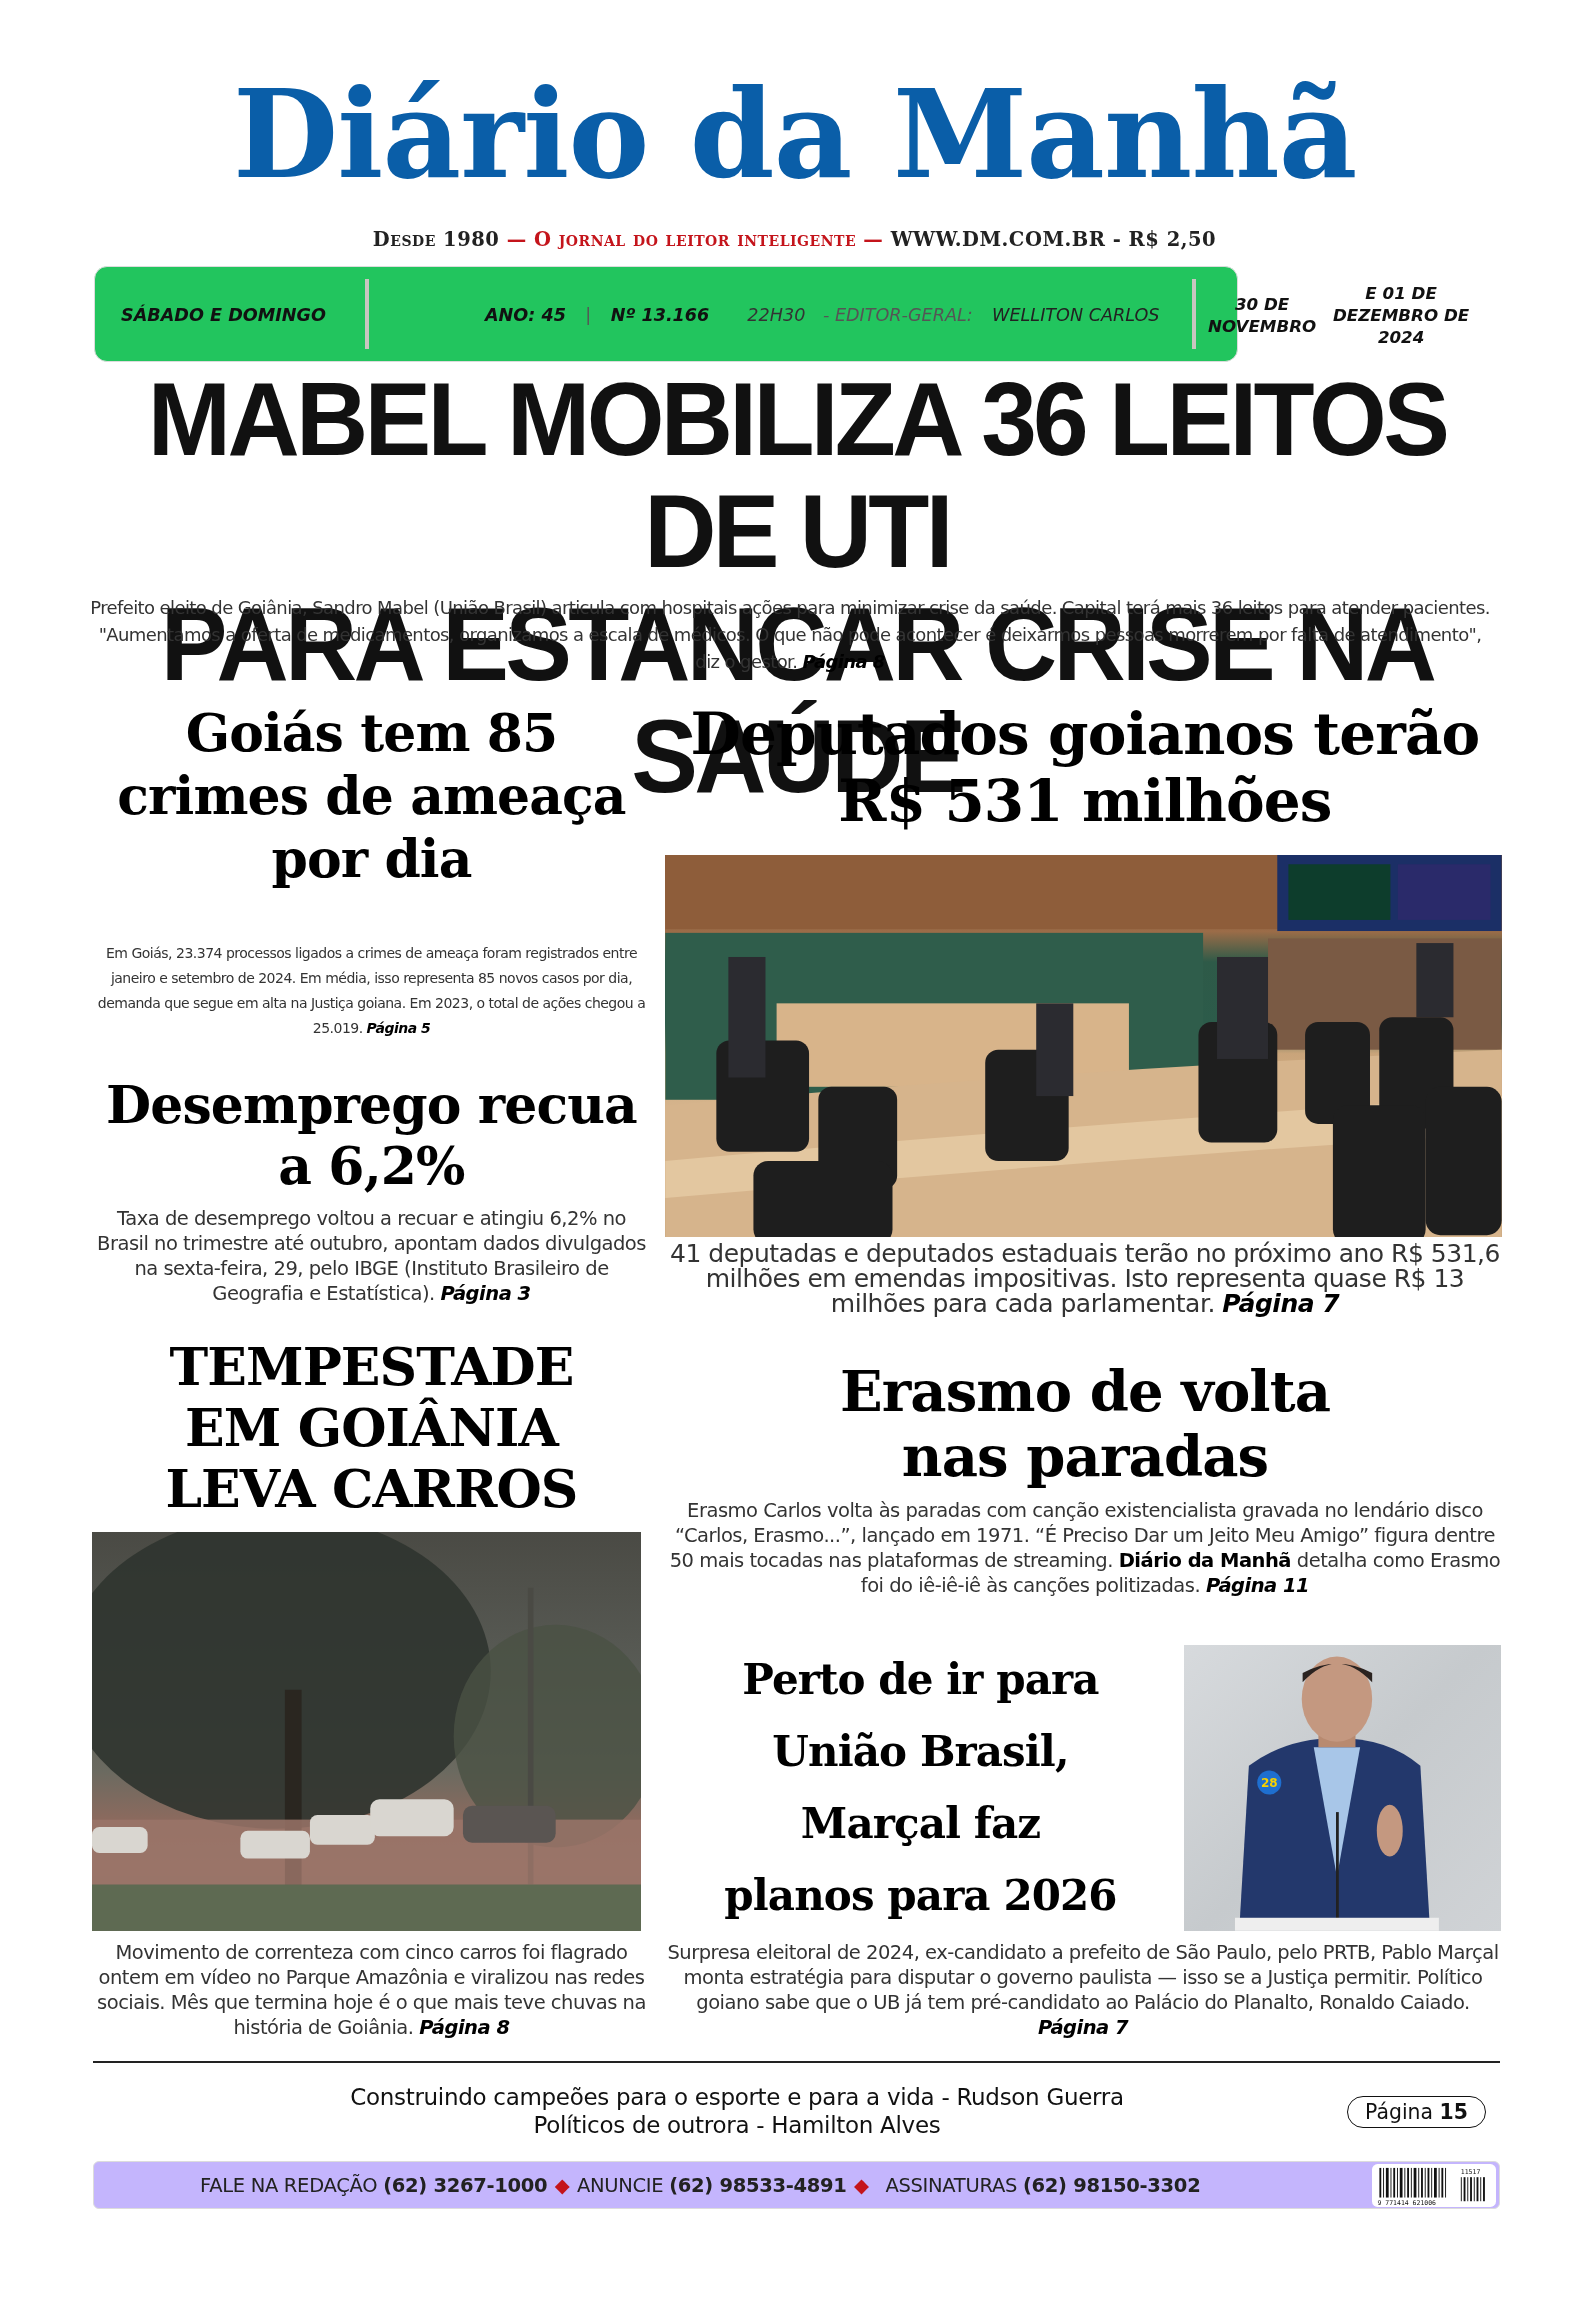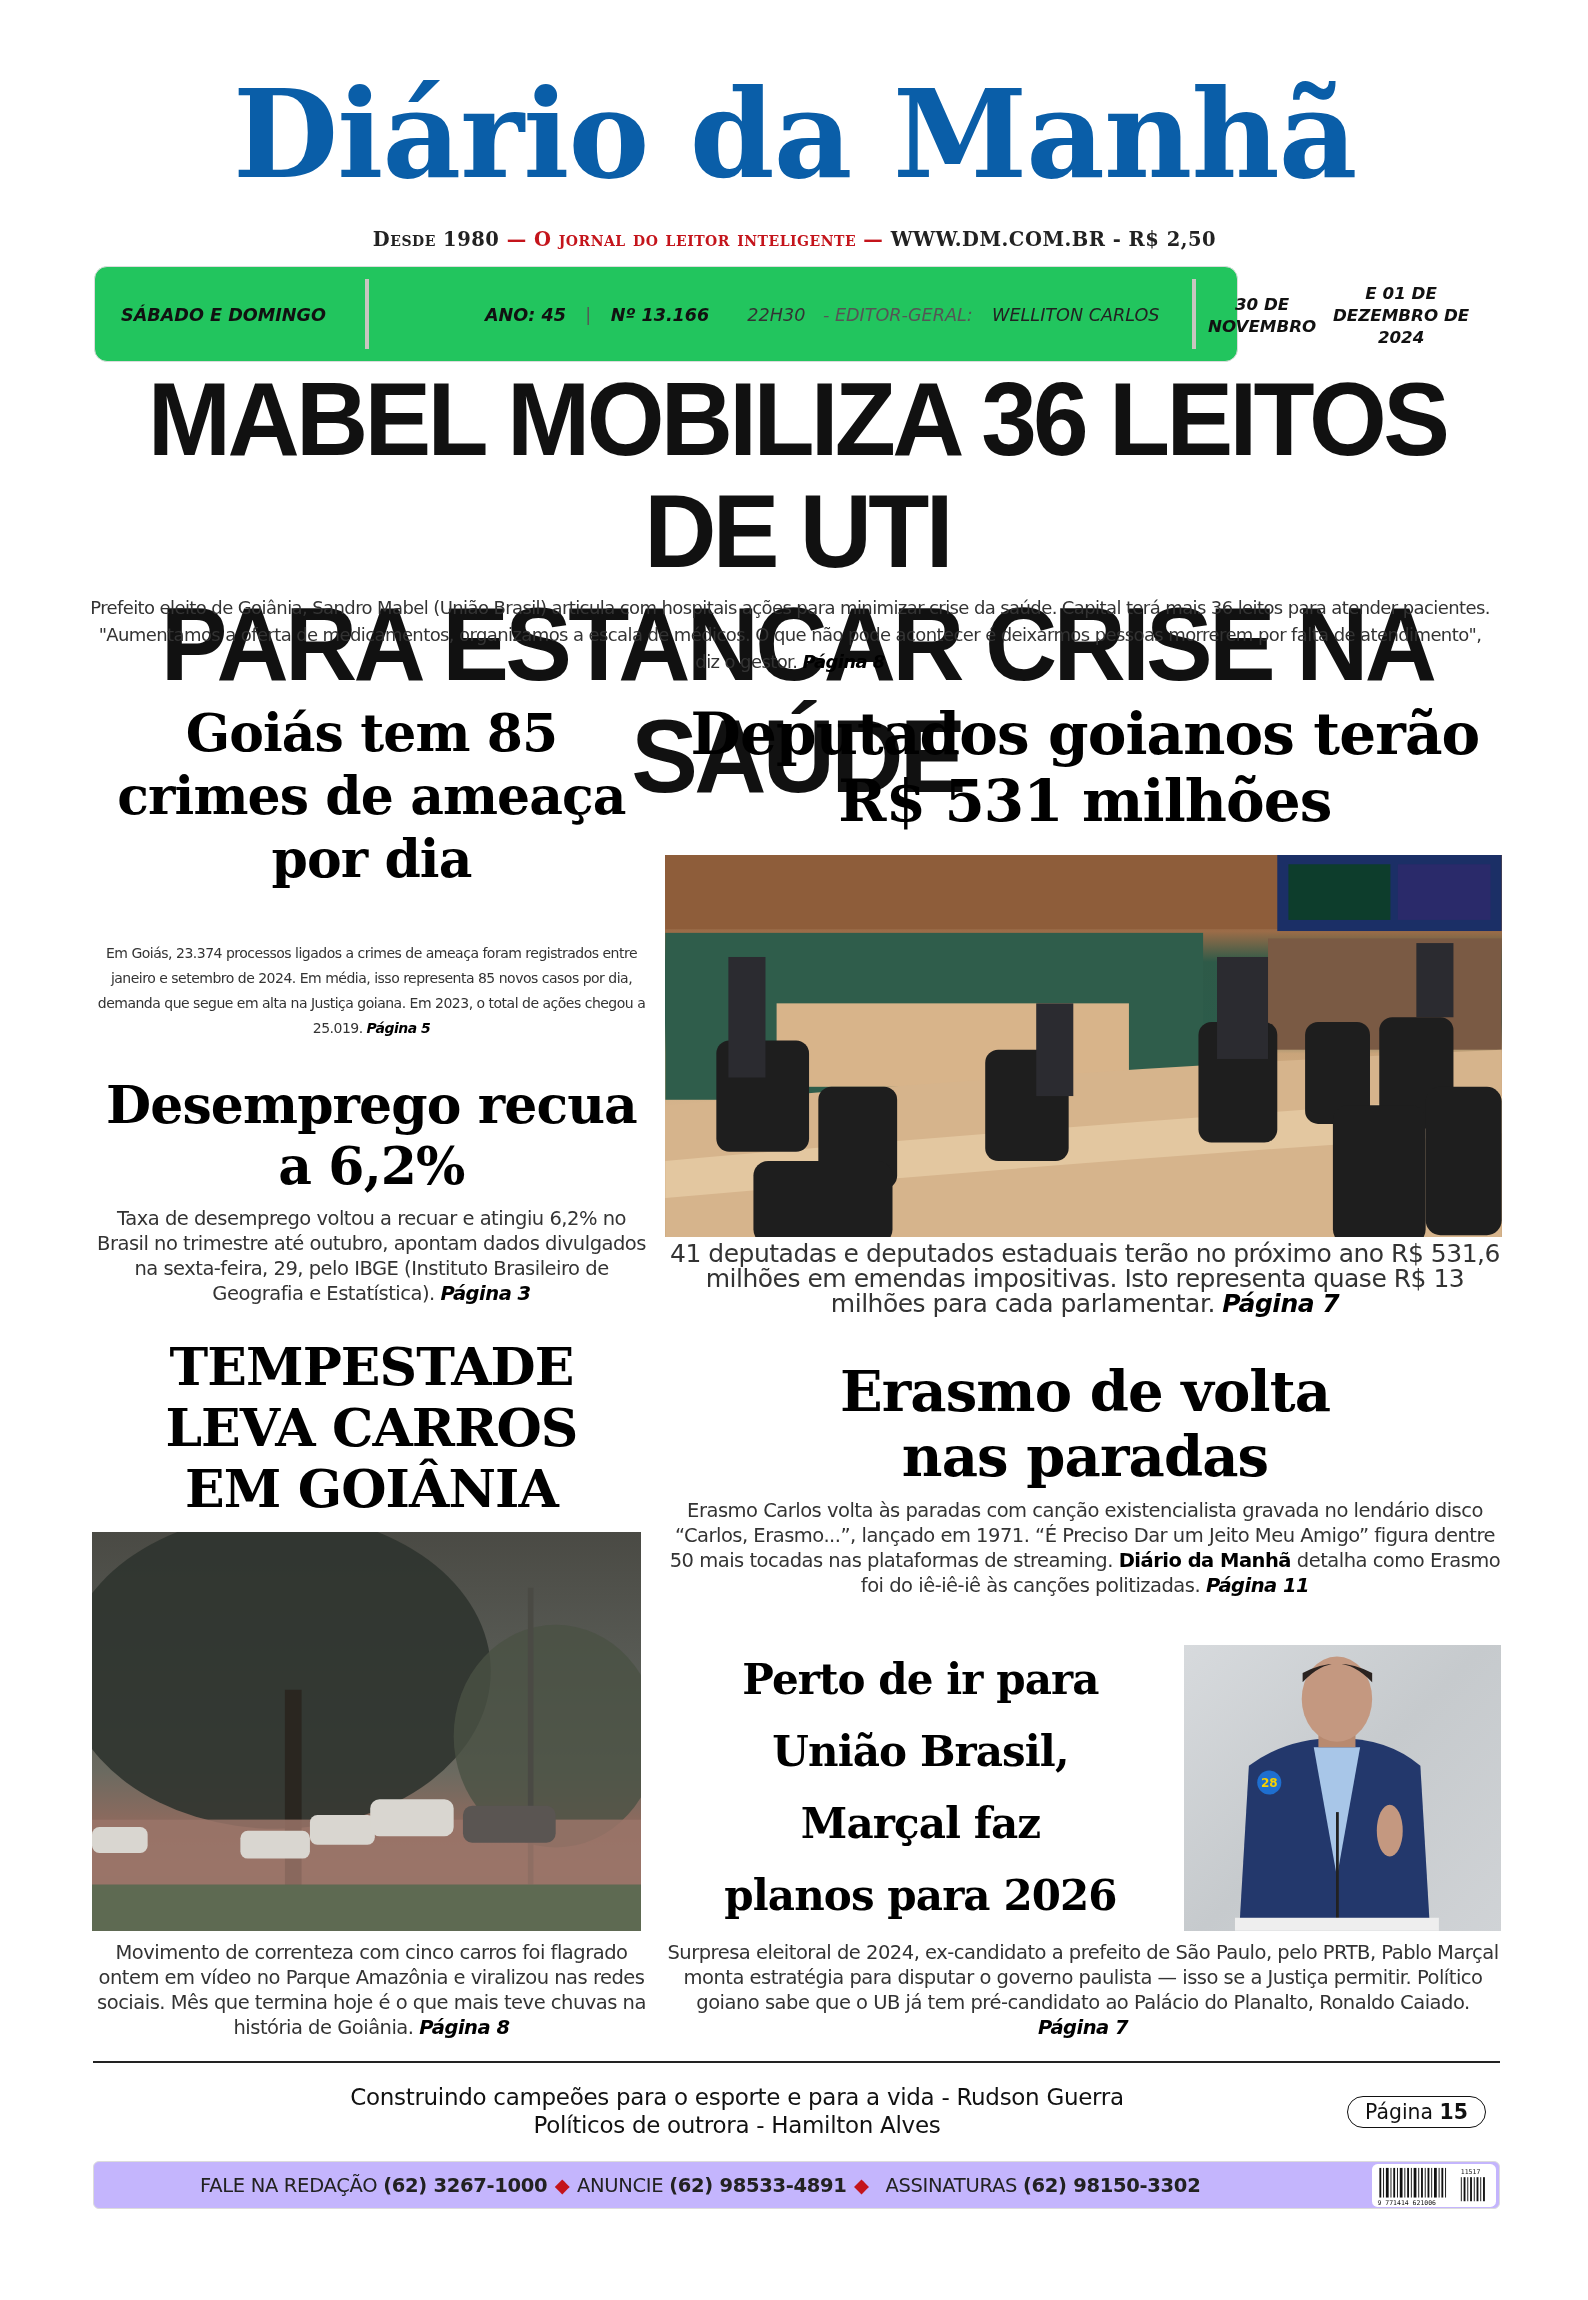--- a/index.html
+++ b/index.html
@@ -113,22 +113,22 @@
 </div>
 
 <div class="abs serif-head" style="left:93px; top:1074px; width:557px; font-size:52px; line-height:61px;">Desemprego recua a 6,2%</div>
 <div class="abs body-text" style="left:93px; top:1206px; width:557px; font-size:19.5px; line-height:25px;">
   <span>Taxa de desemprego voltou a recuar e atingiu 6,2% no Brasil no trimestre até outubro, apontam dados divulgados na sexta-feira, 29, pelo IBGE (Instituto Brasileiro de Geografia e Estatística).</span>
   <span class="pg">Página 3</span>
 </div>
 
 <div class="abs serif-head" style="left:93px; top:1336px; width:557px; font-size:52px; line-height:61px;">
   <div>TEMPESTADE</div>
+  <div>EM GOIÂNIA</div>
   <div>LEVA CARROS</div>
-  <div>EM GOIÂNIA</div>
 </div>
 <div class="abs photo" style="left:92px; top:1532px; width:549px; height:399px; background: linear-gradient(180deg,#4a4a44 0%,#5b5e58 40%,#6b6a60 60%,#8b6a5e 72%,#9a7668 85%,#6e7260 100%);">
   <svg width="549" height="399" viewBox="0 0 592 430">
     <ellipse cx="200" cy="150" rx="230" ry="170" fill="#2f342f" opacity="0.9"></ellipse>
     <ellipse cx="500" cy="220" rx="110" ry="120" fill="#4a5144" opacity="0.8"></ellipse>
     <rect x="208" y="170" width="18" height="230" fill="#2a2620"></rect>
     <rect x="470" y="60" width="6" height="320" fill="#4a4a44"></rect>
     <rect x="0" y="310" width="592" height="80" fill="#9a7468" opacity="0.85"></rect>
     <rect x="0" y="380" width="592" height="50" fill="#5e6a52"></rect>
     <g fill="#d9d6d0">

